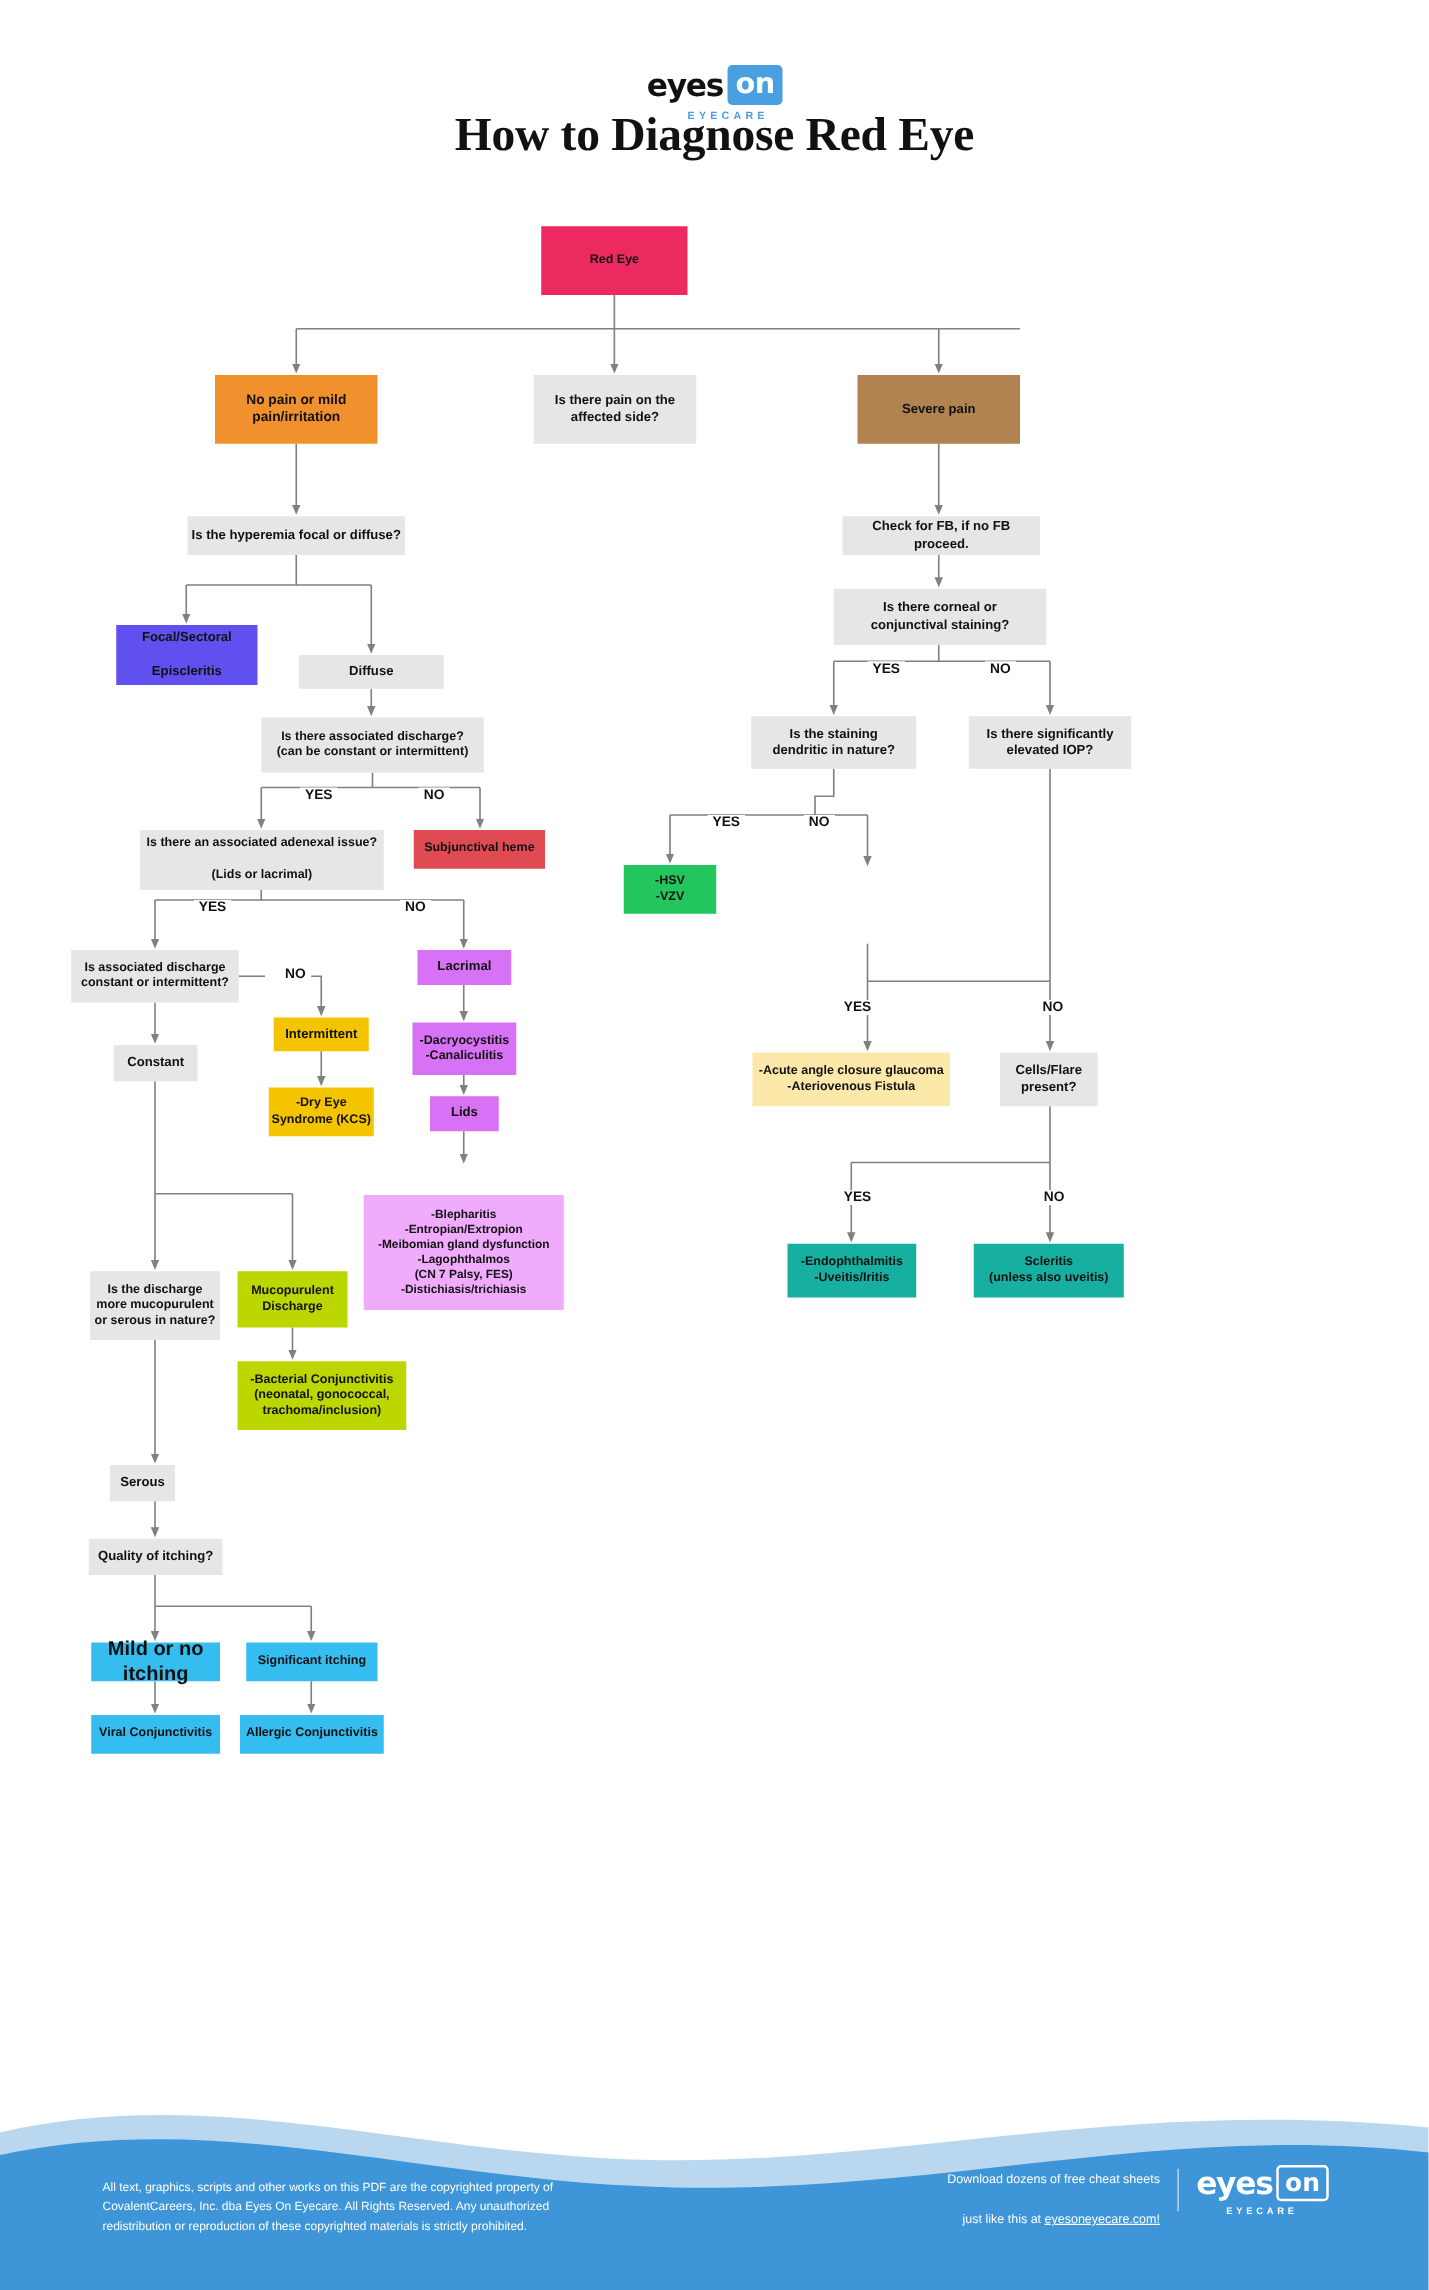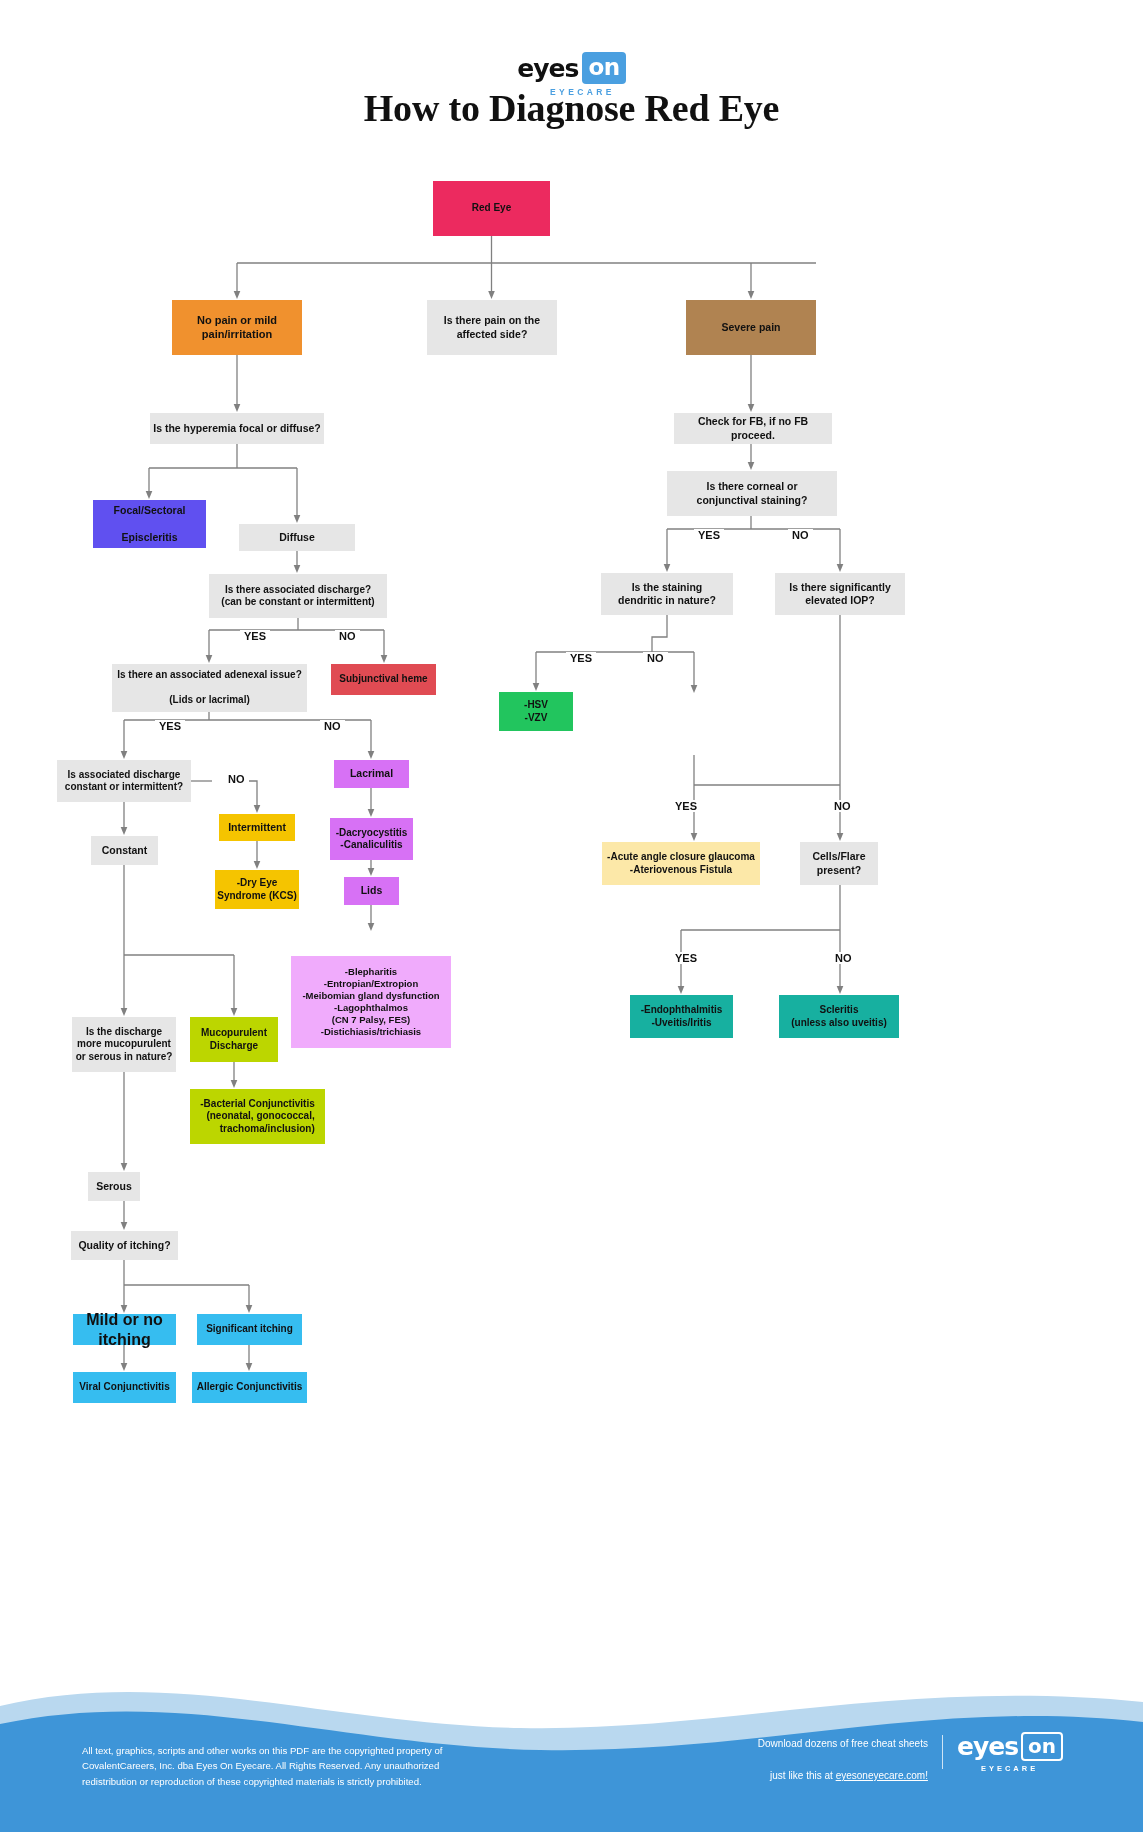--- a/index.html
+++ b/index.html
@@ -286,21 +286,21 @@
 -Entropian/Extropion
 -Meibomian gland dysfunction
 -Lagophthalmos
 (CN 7 Palsy, FES)
 -Distichiasis/trichiasis</div>
       <div class="node" style="left: 72px; top: 1017px; width: 104px; height: 55px; background: rgb(230, 230, 230); font-size: 10px;">Is the discharge
 more mucopurulent
 or serous in nature?</div>
       <div class="node" style="left: 190px; top: 1017px; width: 88px; height: 45px; background: rgb(188, 214, 0); font-size: 10px;">Mucopurulent
 Discharge</div>
-      <div class="node" style="left: 190px; top: 1089px; width: 135px; height: 55px; background: rgb(188, 214, 0); font-size: 10px; text-align: right;">-Bacterial Conjunctivitis
+      <div class="node" style="left: 190px; top: 1089px; width: 135px; height: 55px; background: rgb(188, 214, 0); font-size: 10px;">-Bacterial Conjunctivitis
 (neonatal, gonococcal,
 trachoma/inclusion)</div>
       <div class="node" style="left: 88px; top: 1172px; width: 52px; height: 29px; background: rgb(230, 230, 230); font-size: 10.5px;">Serous</div>
       <div class="node" style="left: 71px; top: 1231px; width: 107px; height: 29px; background: rgb(230, 230, 230); font-size: 10.5px;">Quality of itching?</div>
       <div class="node" style="left: 73px; top: 1314px; width: 103px; height: 31px; background: rgb(54, 189, 240); font-size: 16px;">Mild or no itching</div>
       <div class="node" style="left: 197px; top: 1314px; width: 105px; height: 31px; background: rgb(54, 189, 240); font-size: 10px;">Significant itching</div>
       <div class="node" style="left: 73px; top: 1372px; width: 103px; height: 31px; background: rgb(54, 189, 240); font-size: 10px;">Viral Conjunctivitis</div>
       <div class="node" style="left: 192px; top: 1372px; width: 115px; height: 31px; background: rgb(54, 189, 240); font-size: 10px;">Allergic Conjunctivitis</div>
       <div class="node" style="left: 674px; top: 413px; width: 158px; height: 31px; background: rgb(230, 230, 230); font-size: 10.5px;">Check for FB, if no FB proceed.</div>
       <div class="node" style="left: 667px; top: 471px; width: 170px; height: 45px; background: rgb(230, 230, 230); font-size: 10.5px;">Is there corneal or

